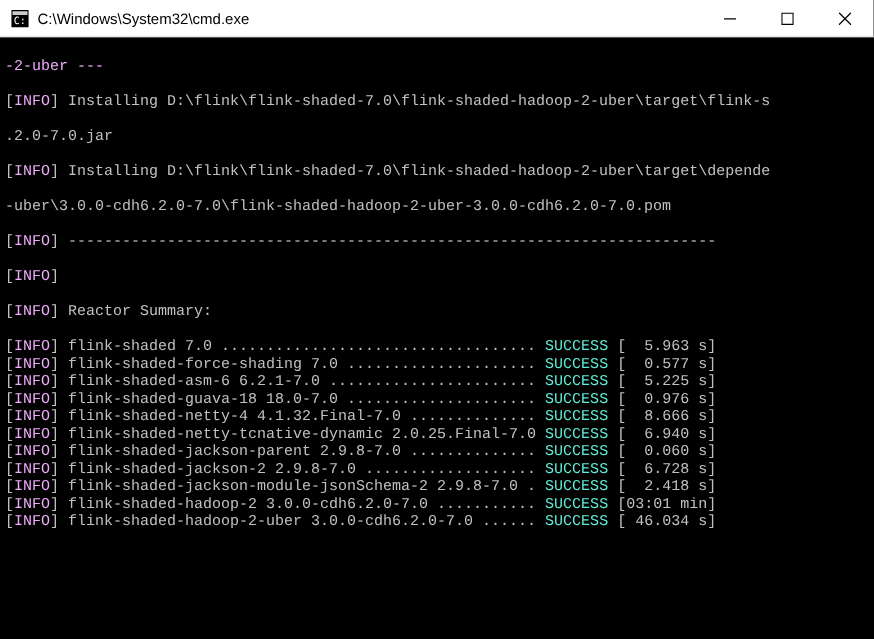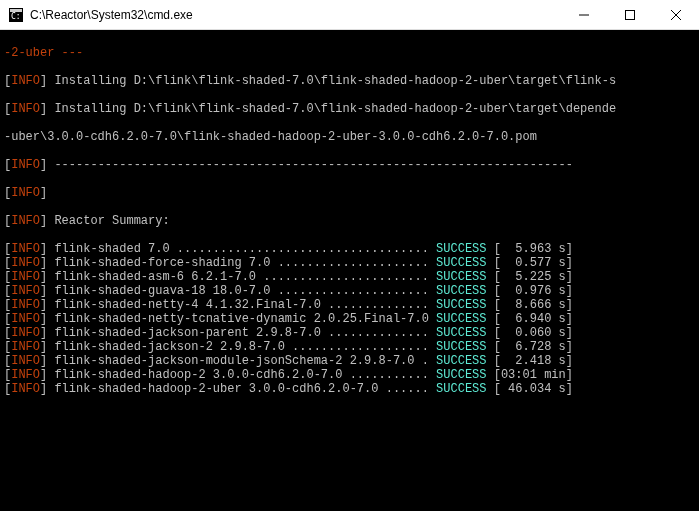--- a/index.html
+++ b/index.html
@@ -49,36 +49,36 @@
     }
     .terminal {
       padding: 2px 4px;
       background: #000;
       color: #c0c0c0;
       line-height: 14px;
       white-space: pre;
       letter-spacing: 0;
     }
     .ln { display: block; }
-    .cyan { color: #c2410c; }
+    .cyan { color: #f0abfc; }
     .green { color: #5eead4; }
     @keyframes blink { 50% { opacity: 0; } }
   </style>
 </head>
 <body>
 
 <div class="titlebar">
   <span class="titlebar-icon">
     <svg width="14" height="14" viewBox="0 0 14 14">
         <rect x="0" y="0" width="14" height="14" fill="#000"></rect>
         <rect x="1" y="1" width="12" height="3" fill="#ccc"></rect>
         <text x="2" y="11" font-size="8" fill="#fff" font-family="monospace">C:</text>
       </svg>
   </span>
-  <span class="titlebar-title">C:\Reactor\System32\cmd.exe</span>
+  <span class="titlebar-title">C:\Windows\System32\cmd.exe</span>
   <div class="titlebar-controls">
     <div class="titlebar-btn">
       <svg width="10" height="10" viewBox="0 0 10 10">
           <line x1="0" y1="5" x2="10" y2="5" stroke="#000" stroke-width="1"></line>
         </svg>
     </div>
     <div class="titlebar-btn">
       <svg width="10" height="10" viewBox="0 0 10 10">
           <rect x="0.5" y="0.5" width="9" height="9" fill="none" stroke="#000" stroke-width="1"></rect>
         </svg>
@@ -88,20 +88,21 @@
           <line x1="0" y1="0" x2="10" y2="10" stroke="#000" stroke-width="1"></line>
           <line x1="10" y1="0" x2="0" y2="10" stroke="#000" stroke-width="1"></line>
         </svg>
     </div>
   </div>
 </div>
 
 <div class="terminal">
 <span class="ln"><span class="cyan">-2-uber ---</span></span>
 <span class="ln">[<span class="cyan">INFO</span>] <span>Installing D:\flink\flink-shaded-7.0\flink-shaded-hadoop-2-uber\target\flink-s</span></span>
+<span class="ln">.2.0-7.0.jar</span>
 <span class="ln">[<span class="cyan">INFO</span>] <span>Installing D:\flink\flink-shaded-7.0\flink-shaded-hadoop-2-uber\target\depende</span></span>
 <span class="ln">-uber\3.0.0-cdh6.2.0-7.0\flink-shaded-hadoop-2-uber-3.0.0-cdh6.2.0-7.0.pom</span>
 <span class="ln">[<span class="cyan">INFO</span>] <span>------------------------------------------------------------------------</span></span>
 <span class="ln">[<span class="cyan">INFO</span>]</span>
 <span class="ln">[<span class="cyan">INFO</span>] <span>Reactor Summary:</span></span>
 <div id="reactor-rows"><span class="ln">[<span class="cyan">INFO</span>] <span>flink-shaded 7.0 ...................................</span> <span class="green">SUCCESS</span> <span>[  5.963 s]</span></span><span class="ln">[<span class="cyan">INFO</span>] <span>flink-shaded-force-shading 7.0 .....................</span> <span class="green">SUCCESS</span> <span>[  0.577 s]</span></span><span class="ln">[<span class="cyan">INFO</span>] <span>flink-shaded-asm-6 6.2.1-7.0 .......................</span> <span class="green">SUCCESS</span> <span>[  5.225 s]</span></span><span class="ln">[<span class="cyan">INFO</span>] <span>flink-shaded-guava-18 18.0-7.0 .....................</span> <span class="green">SUCCESS</span> <span>[  0.976 s]</span></span><span class="ln">[<span class="cyan">INFO</span>] <span>flink-shaded-netty-4 4.1.32.Final-7.0 ..............</span> <span class="green">SUCCESS</span> <span>[  8.666 s]</span></span><span class="ln">[<span class="cyan">INFO</span>] <span>flink-shaded-netty-tcnative-dynamic 2.0.25.Final-7.0</span> <span class="green">SUCCESS</span> <span>[  6.940 s]</span></span><span class="ln">[<span class="cyan">INFO</span>] <span>flink-shaded-jackson-parent 2.9.8-7.0 ..............</span> <span class="green">SUCCESS</span> <span>[  0.060 s]</span></span><span class="ln">[<span class="cyan">INFO</span>] <span>flink-shaded-jackson-2 2.9.8-7.0 ...................</span> <span class="green">SUCCESS</span> <span>[  6.728 s]</span></span><span class="ln">[<span class="cyan">INFO</span>] <span>flink-shaded-jackson-module-jsonSchema-2 2.9.8-7.0 .</span> <span class="green">SUCCESS</span> <span>[  2.418 s]</span></span><span class="ln">[<span class="cyan">INFO</span>] <span>flink-shaded-hadoop-2 3.0.0-cdh6.2.0-7.0 ...........</span> <span class="green">SUCCESS</span> <span>[03:01 min]</span></span><span class="ln">[<span class="cyan">INFO</span>] <span>flink-shaded-hadoop-2-uber 3.0.0-cdh6.2.0-7.0 ......</span> <span class="green">SUCCESS</span> <span>[ 46.034 s]</span></span></div>
 
 
 
 

